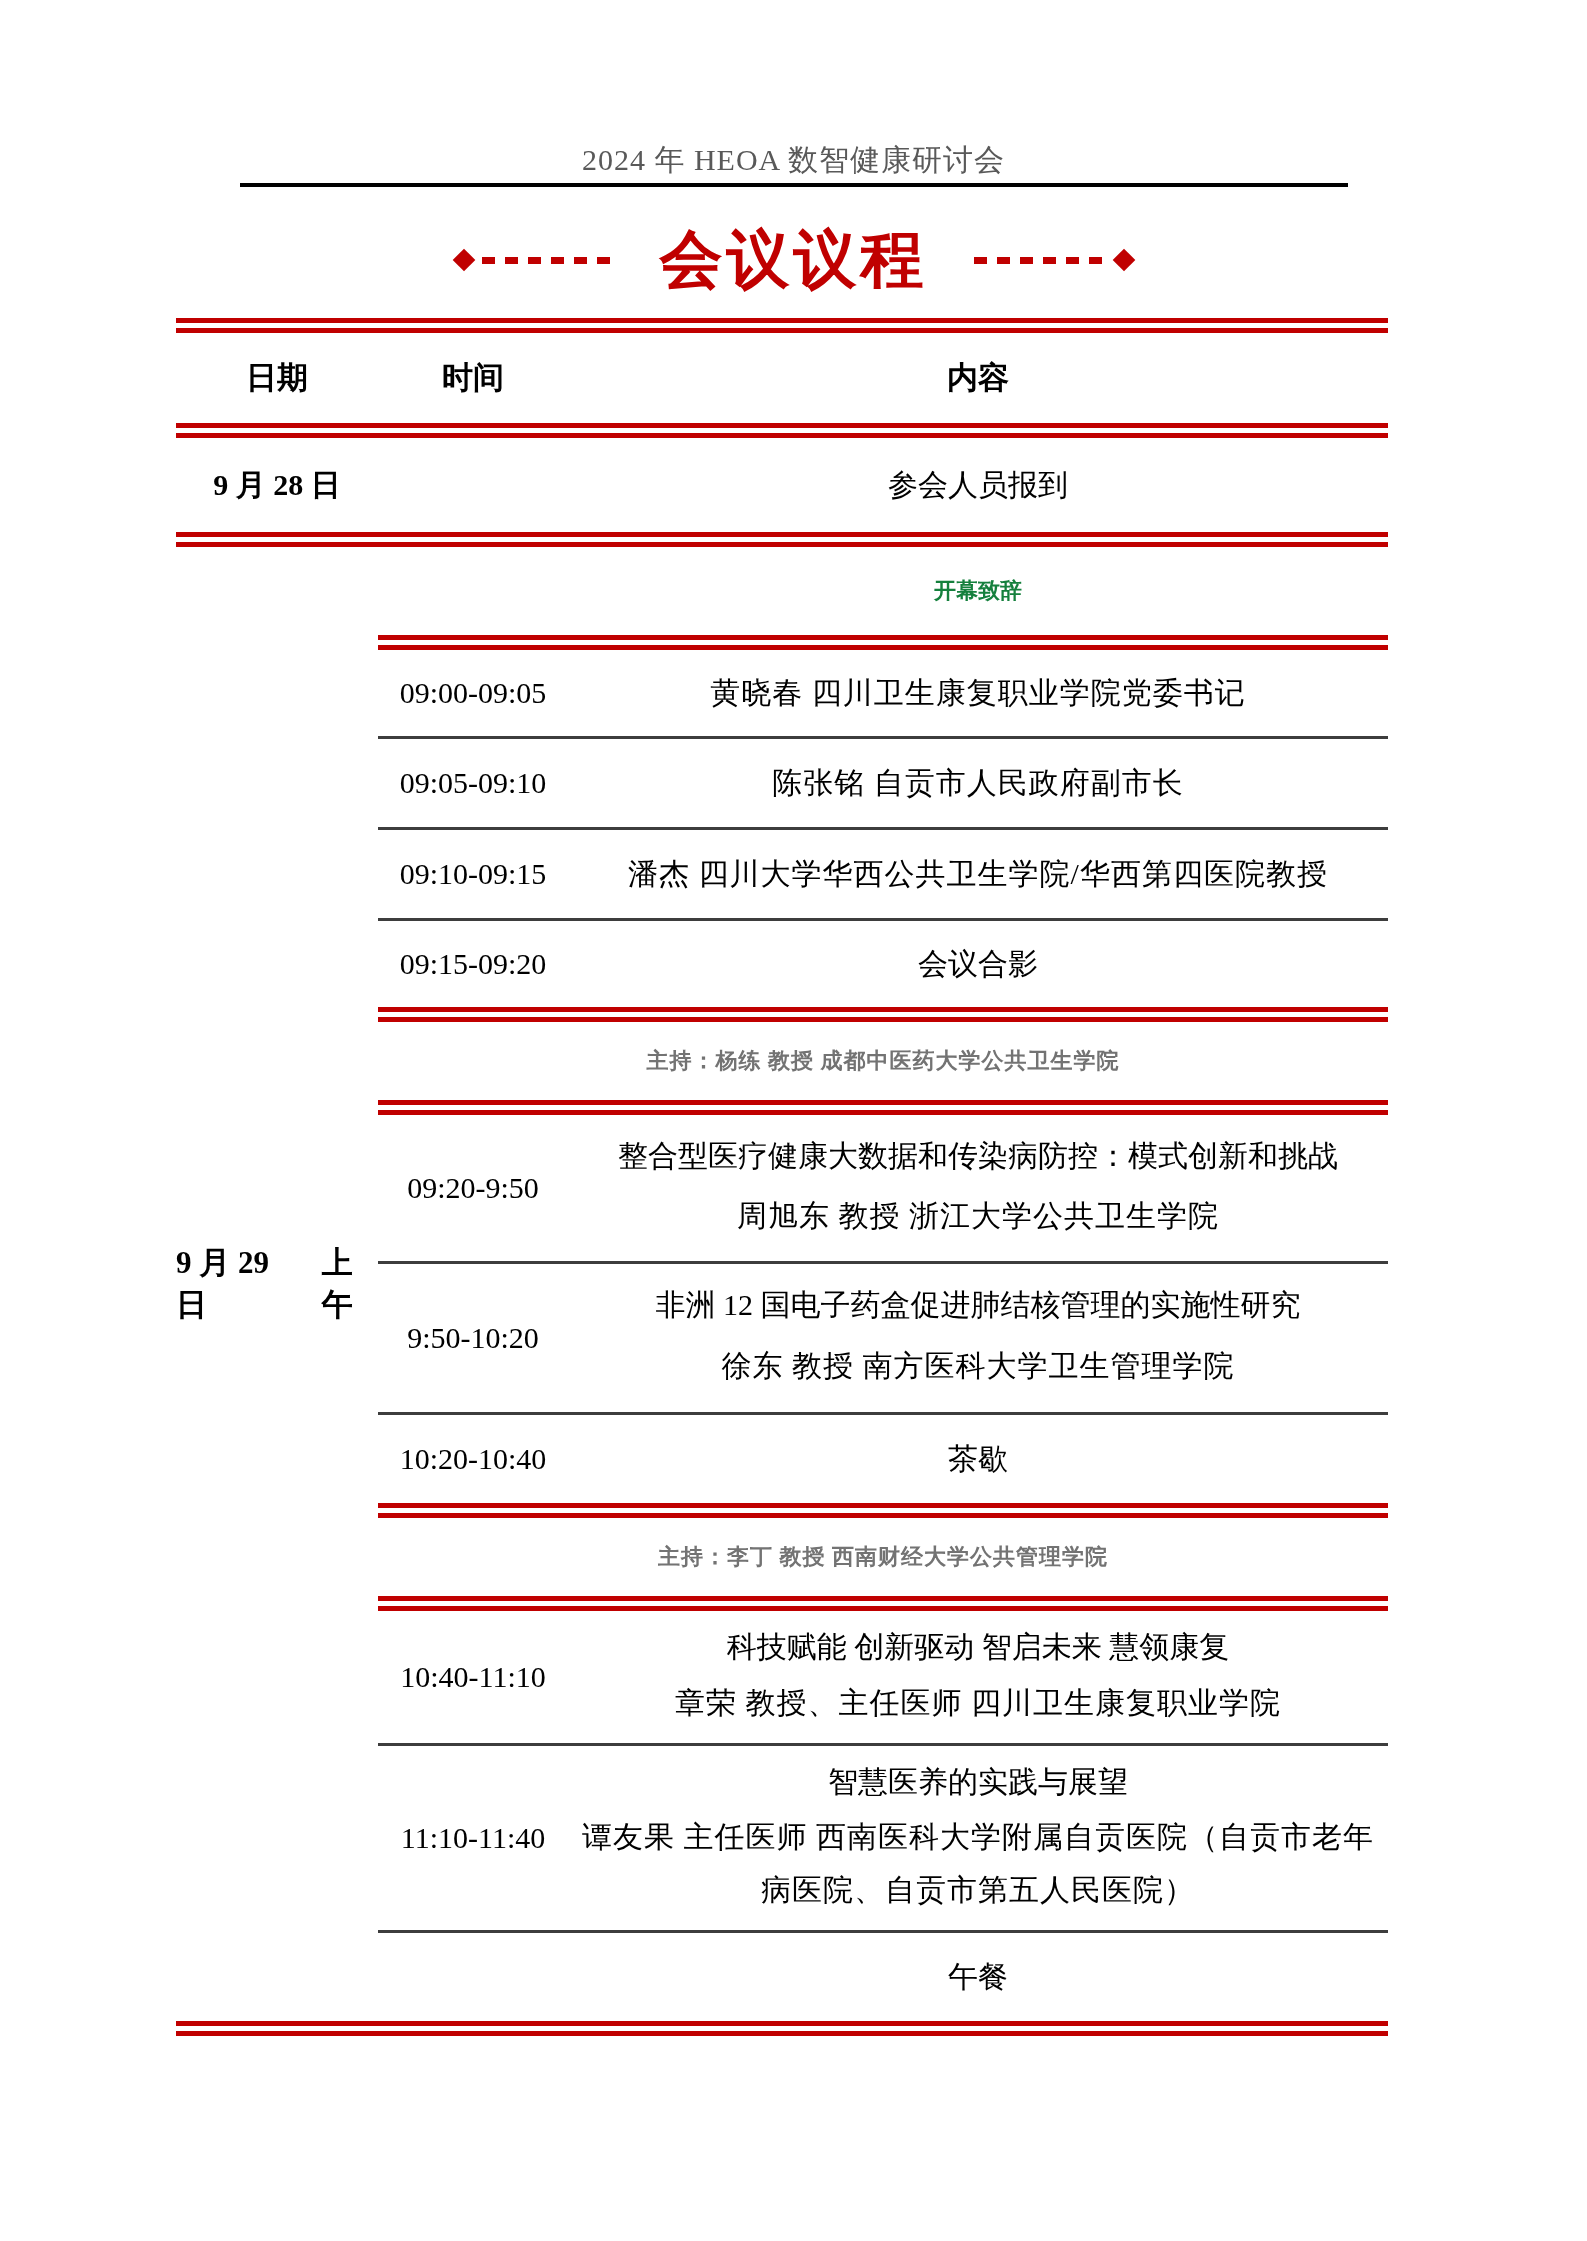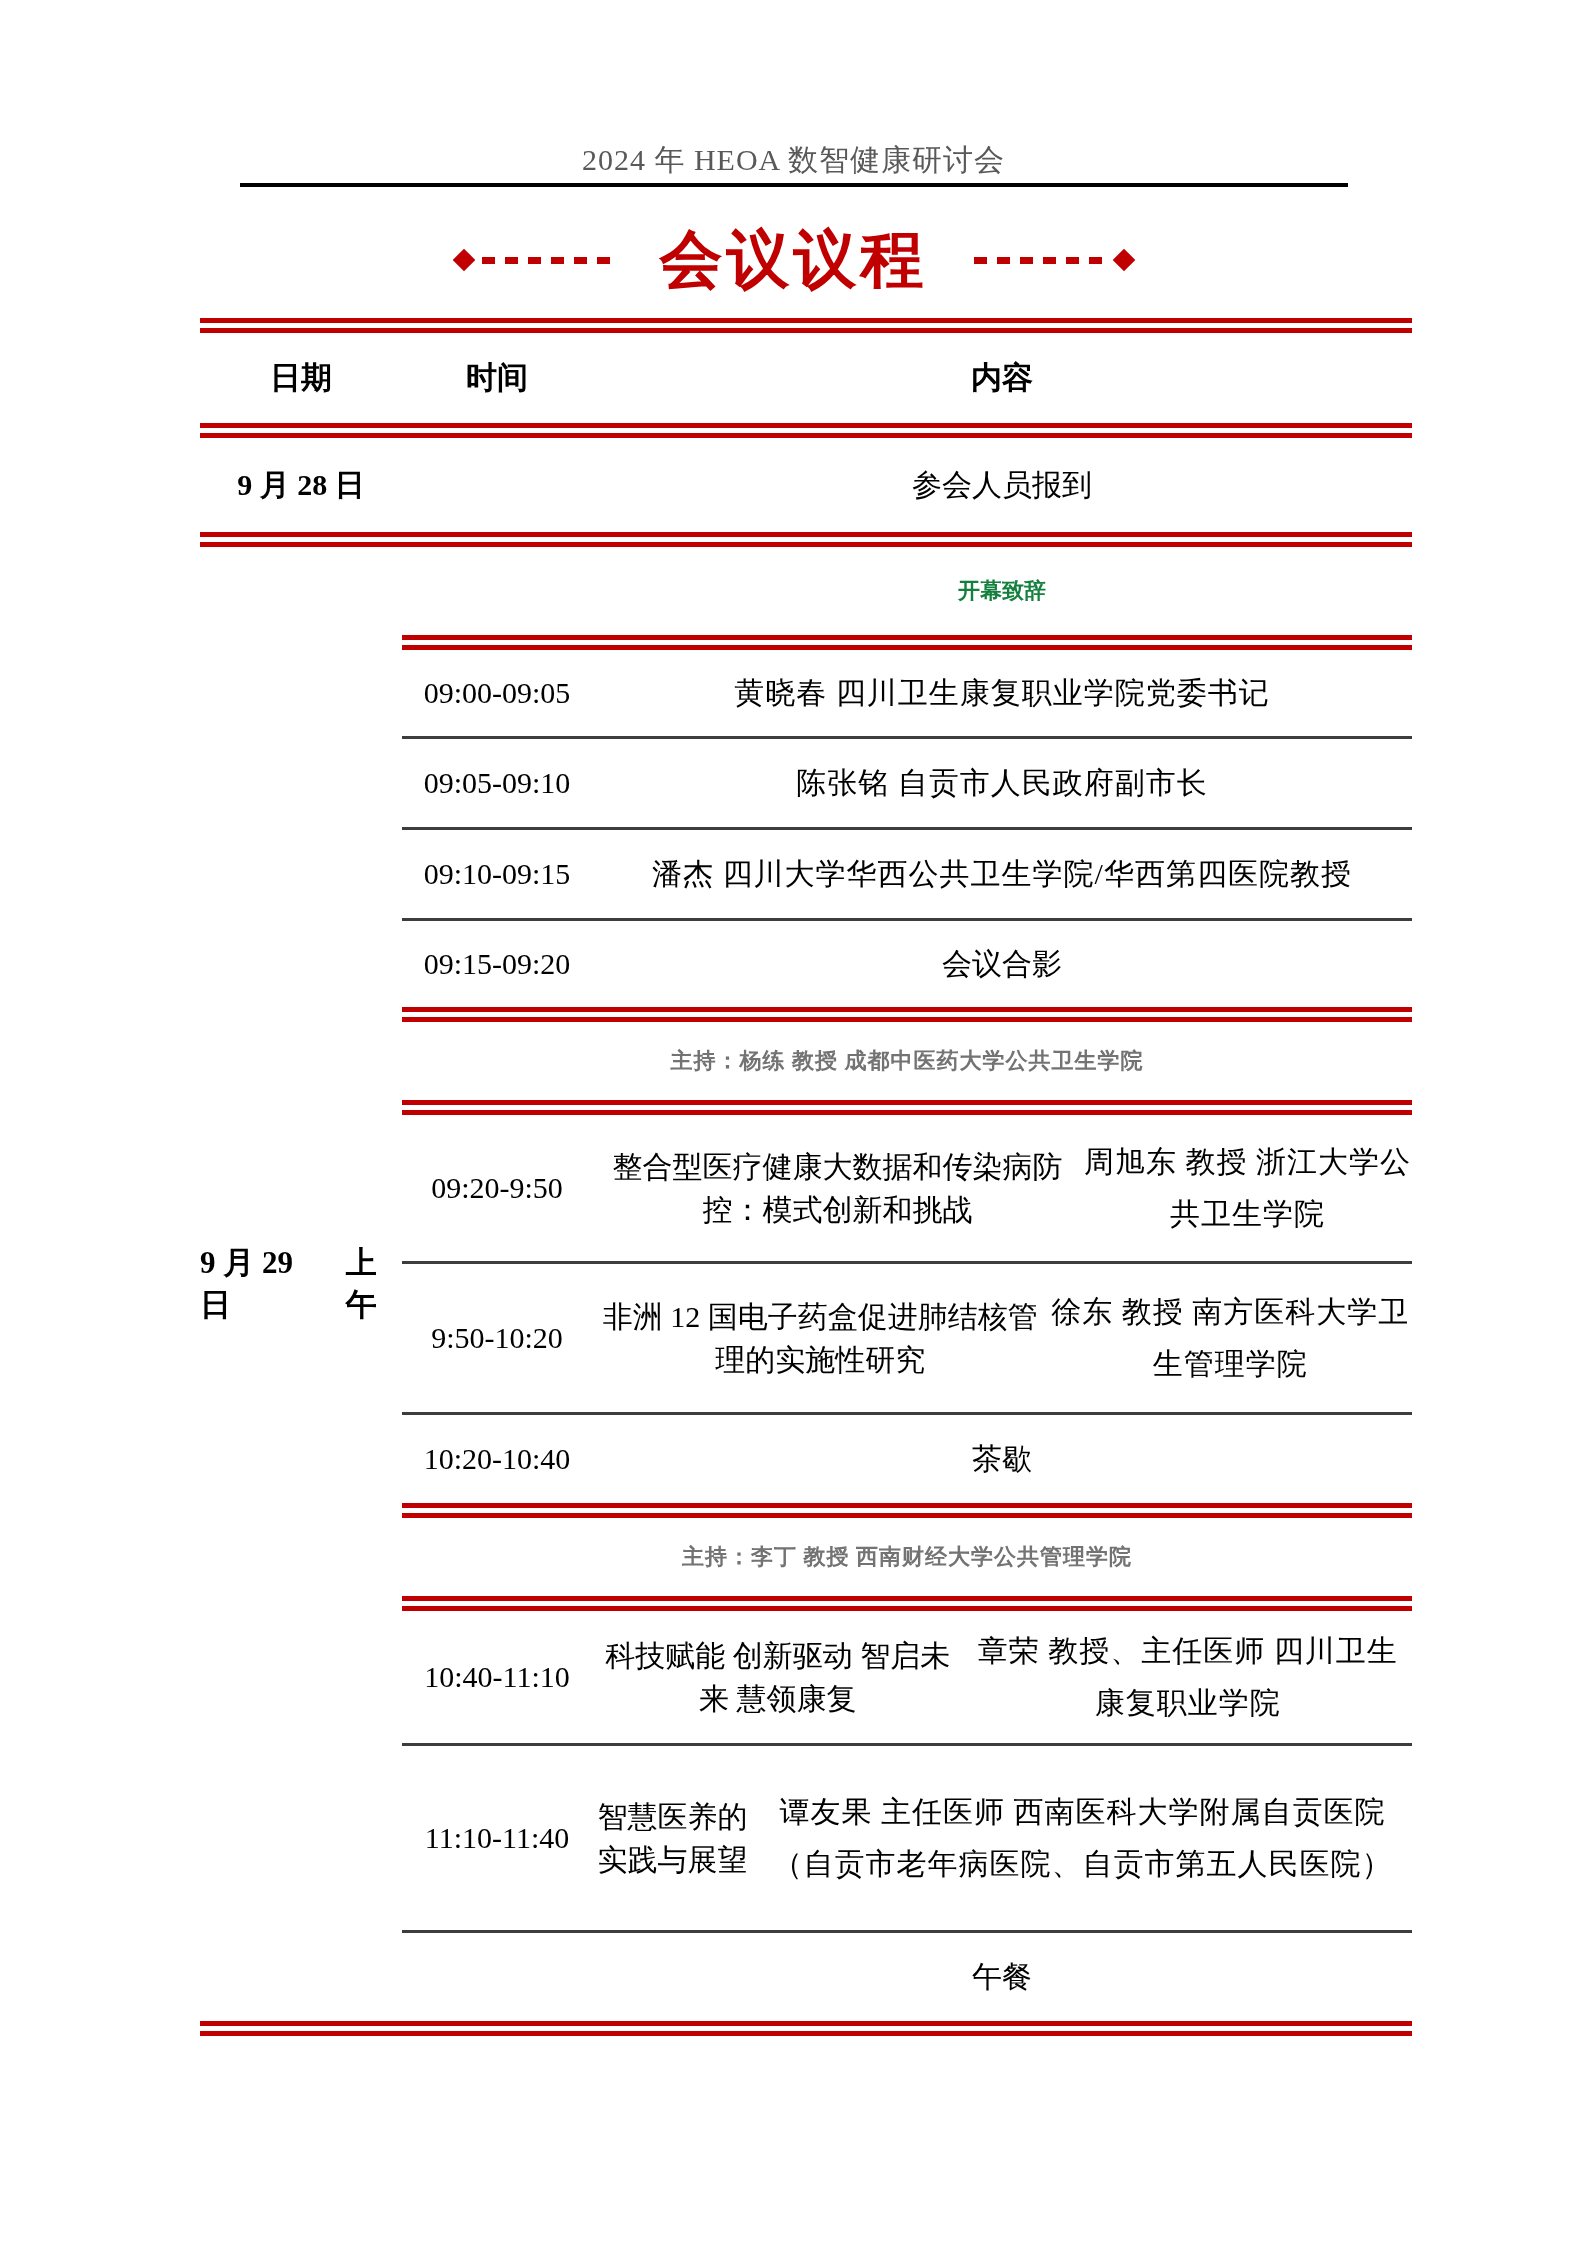--- a/index.html
+++ b/index.html
@@ -32,21 +32,21 @@
   .dashes{
     width:132px;height:7px;flex:none;
     background:repeating-linear-gradient(to right,#C00000 0 13px,transparent 13px 23px);
   }
   .page-title{
     font-size:63px;font-weight:bold;color:#C00000;
     letter-spacing:4px;line-height:1;
   }
   
   .agenda{
-    position:absolute;top:318px;left:200px;width:1212px;
+    position:absolute;top:318px;left:176px;width:1212px;
     box-sizing:border-box;
     border-top:15px double #C00000;
     border-bottom:15px double #C00000;
     font-size:30px;
   }
   .bb-red{border-bottom:15px double #C00000;}
   .bb-thin{border-bottom:3px solid #3D3D3D;}
   .t-row{display:flex;align-items:stretch;}
   .cell{display:flex;align-items:center;justify-content:center;text-align:center;}
   .c-date{width:202px;flex:none;}
@@ -57,21 +57,21 @@
   
   .section{display:flex;align-items:stretch;}
   .sec-date{
     width:202px;flex:none;
     display:flex;align-items:center;justify-content:center;
     gap:26px;font-weight:bold;font-size:31px;
   }
   .sec-rows{flex:1;display:flex;flex-direction:column;}
   .s-row{display:flex;align-items:stretch;}
   .stack{
-    display:flex;flex-direction:row;align-items:center;justify-content:space-evenly;
+    display:flex;flex-direction:column;align-items:center;justify-content:space-evenly;
     text-align:center;padding:6px 0;box-sizing:border-box;
   }
   .sec-label{color:#15803d;font-weight:bold;font-size:22px;}
   .chair-label{color:#737373;font-weight:bold;font-size:22px;letter-spacing:1px;}
   .speaker{font-weight:normal;letter-spacing:1px;line-height:1.75;}
   .talk-title{line-height:1.45;}
   .merged{flex:1;}
   
   .h78{height:78px;} .h86{height:86px;} .h88{height:88px;} .h90{height:90px;}
   .h94{height:94px;} .h132{height:132px;} .h146{height:146px;} .h148{height:148px;}

